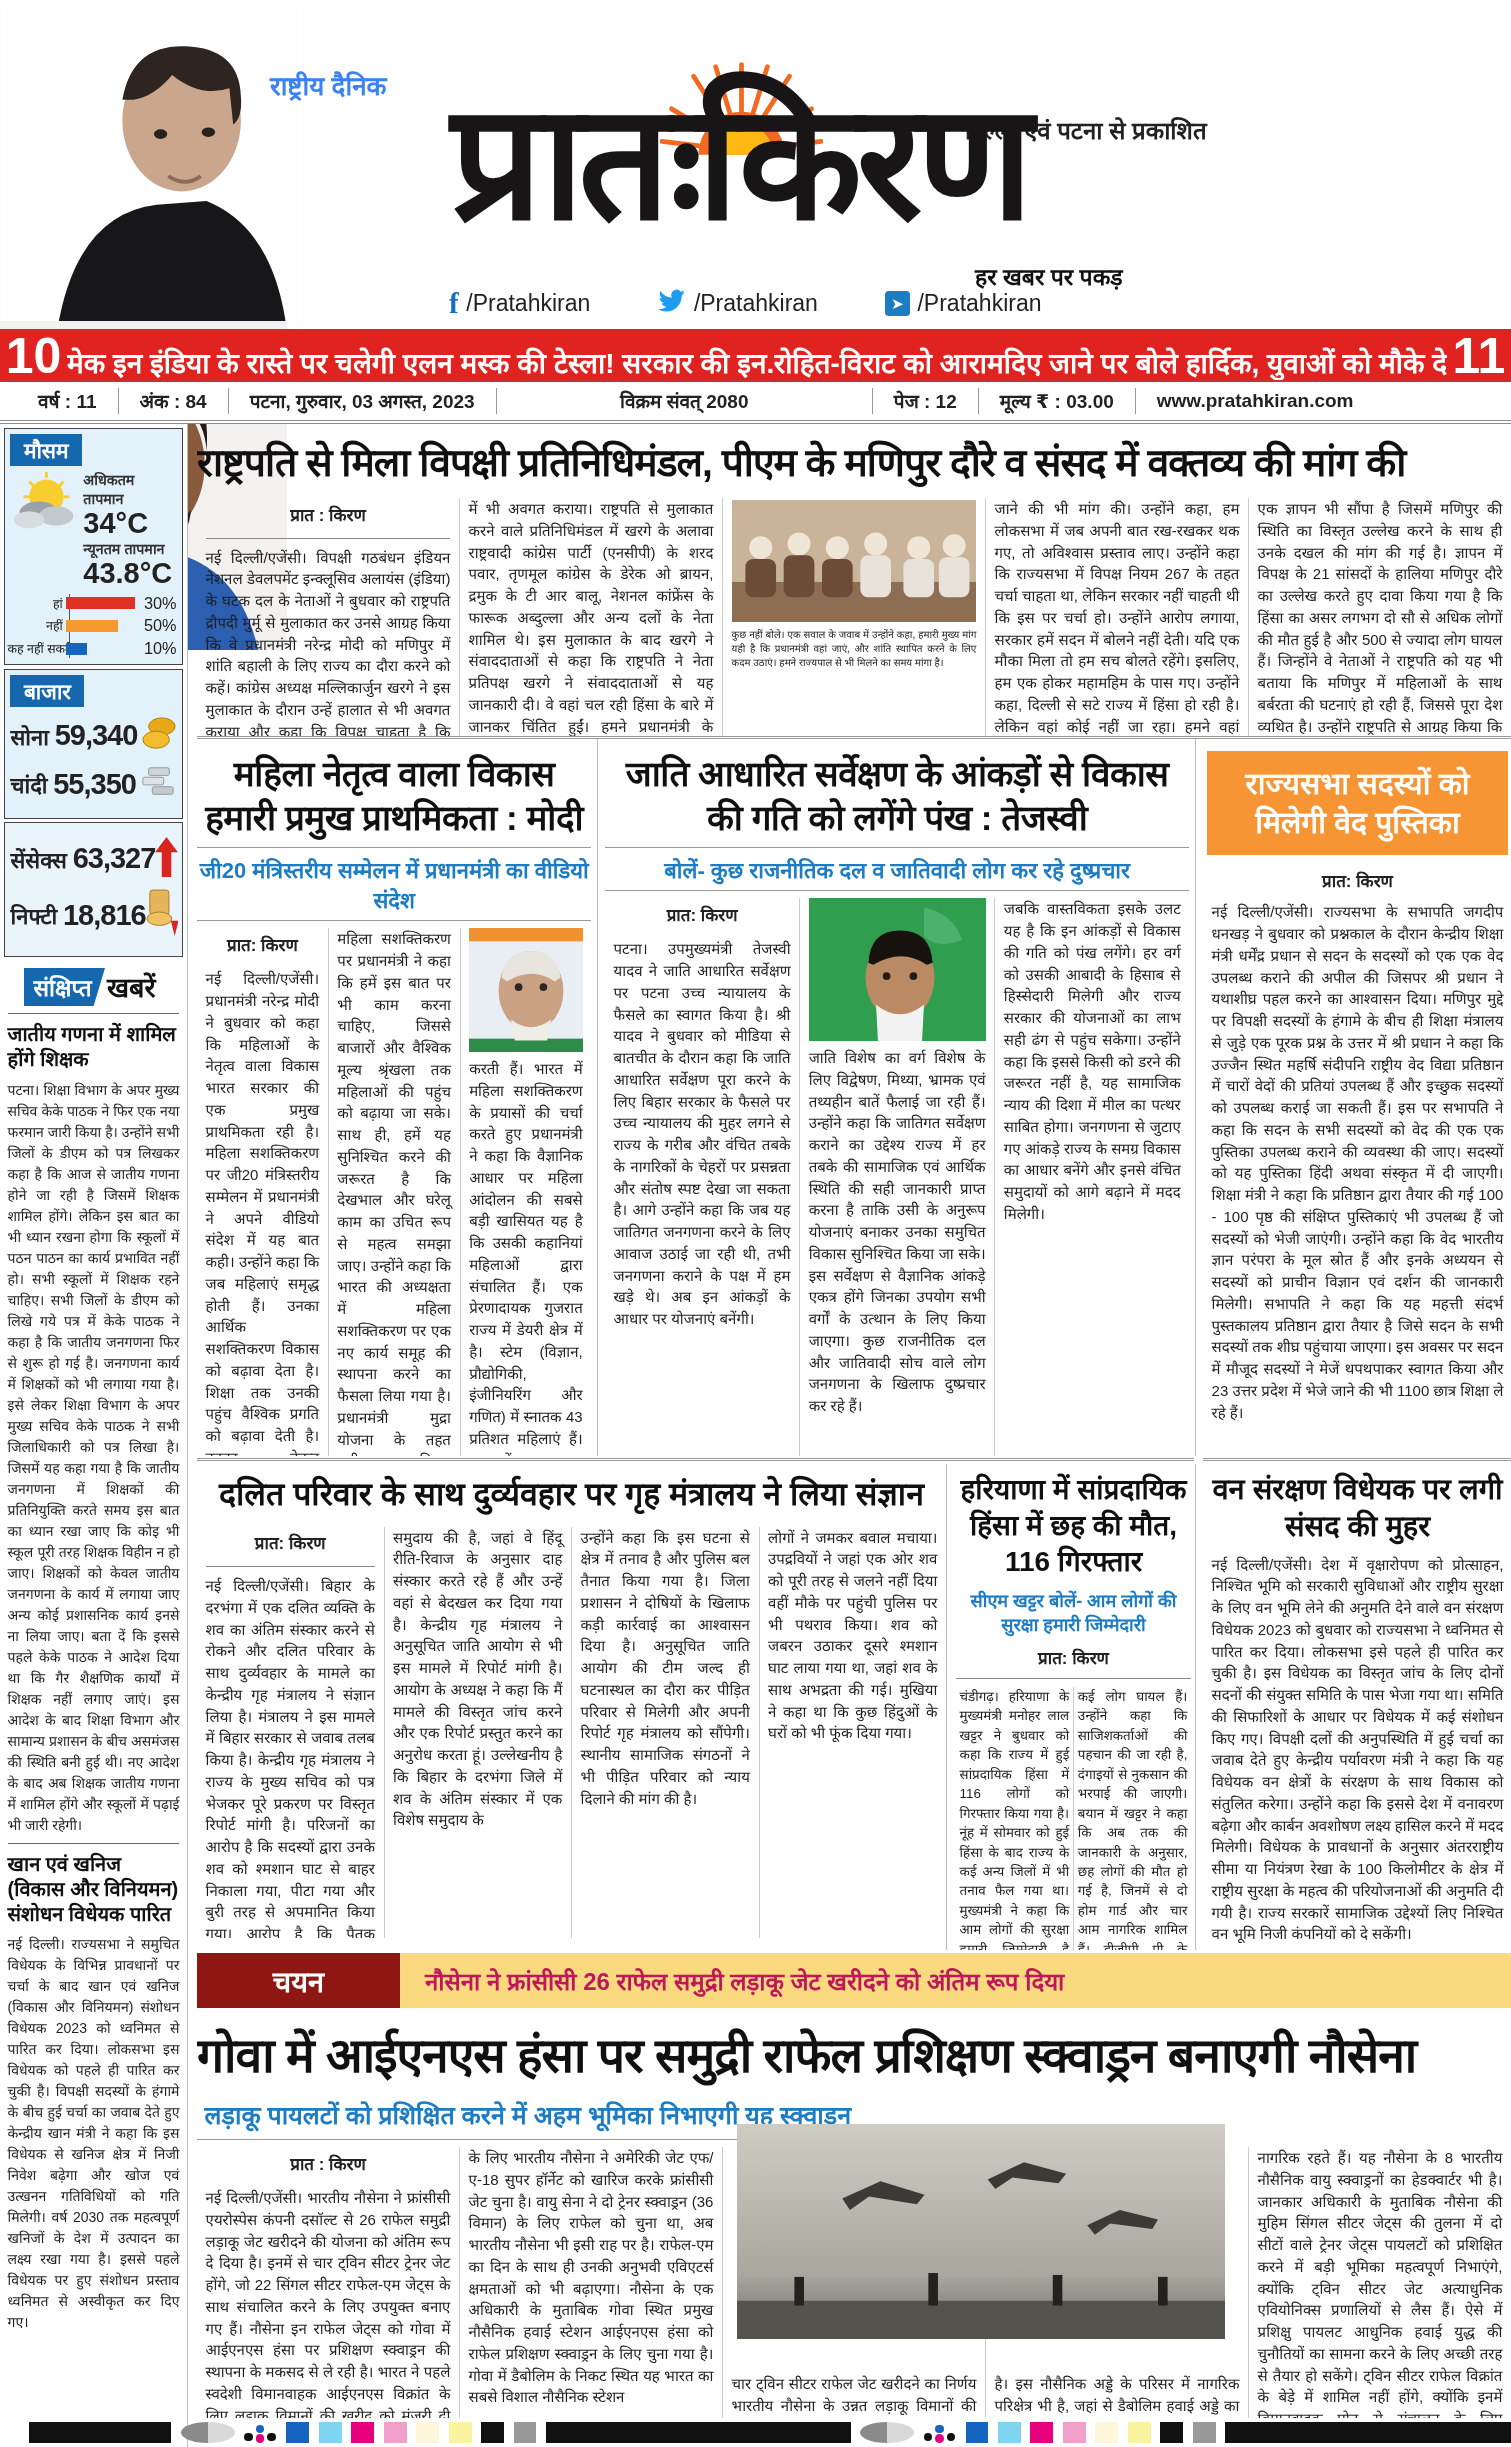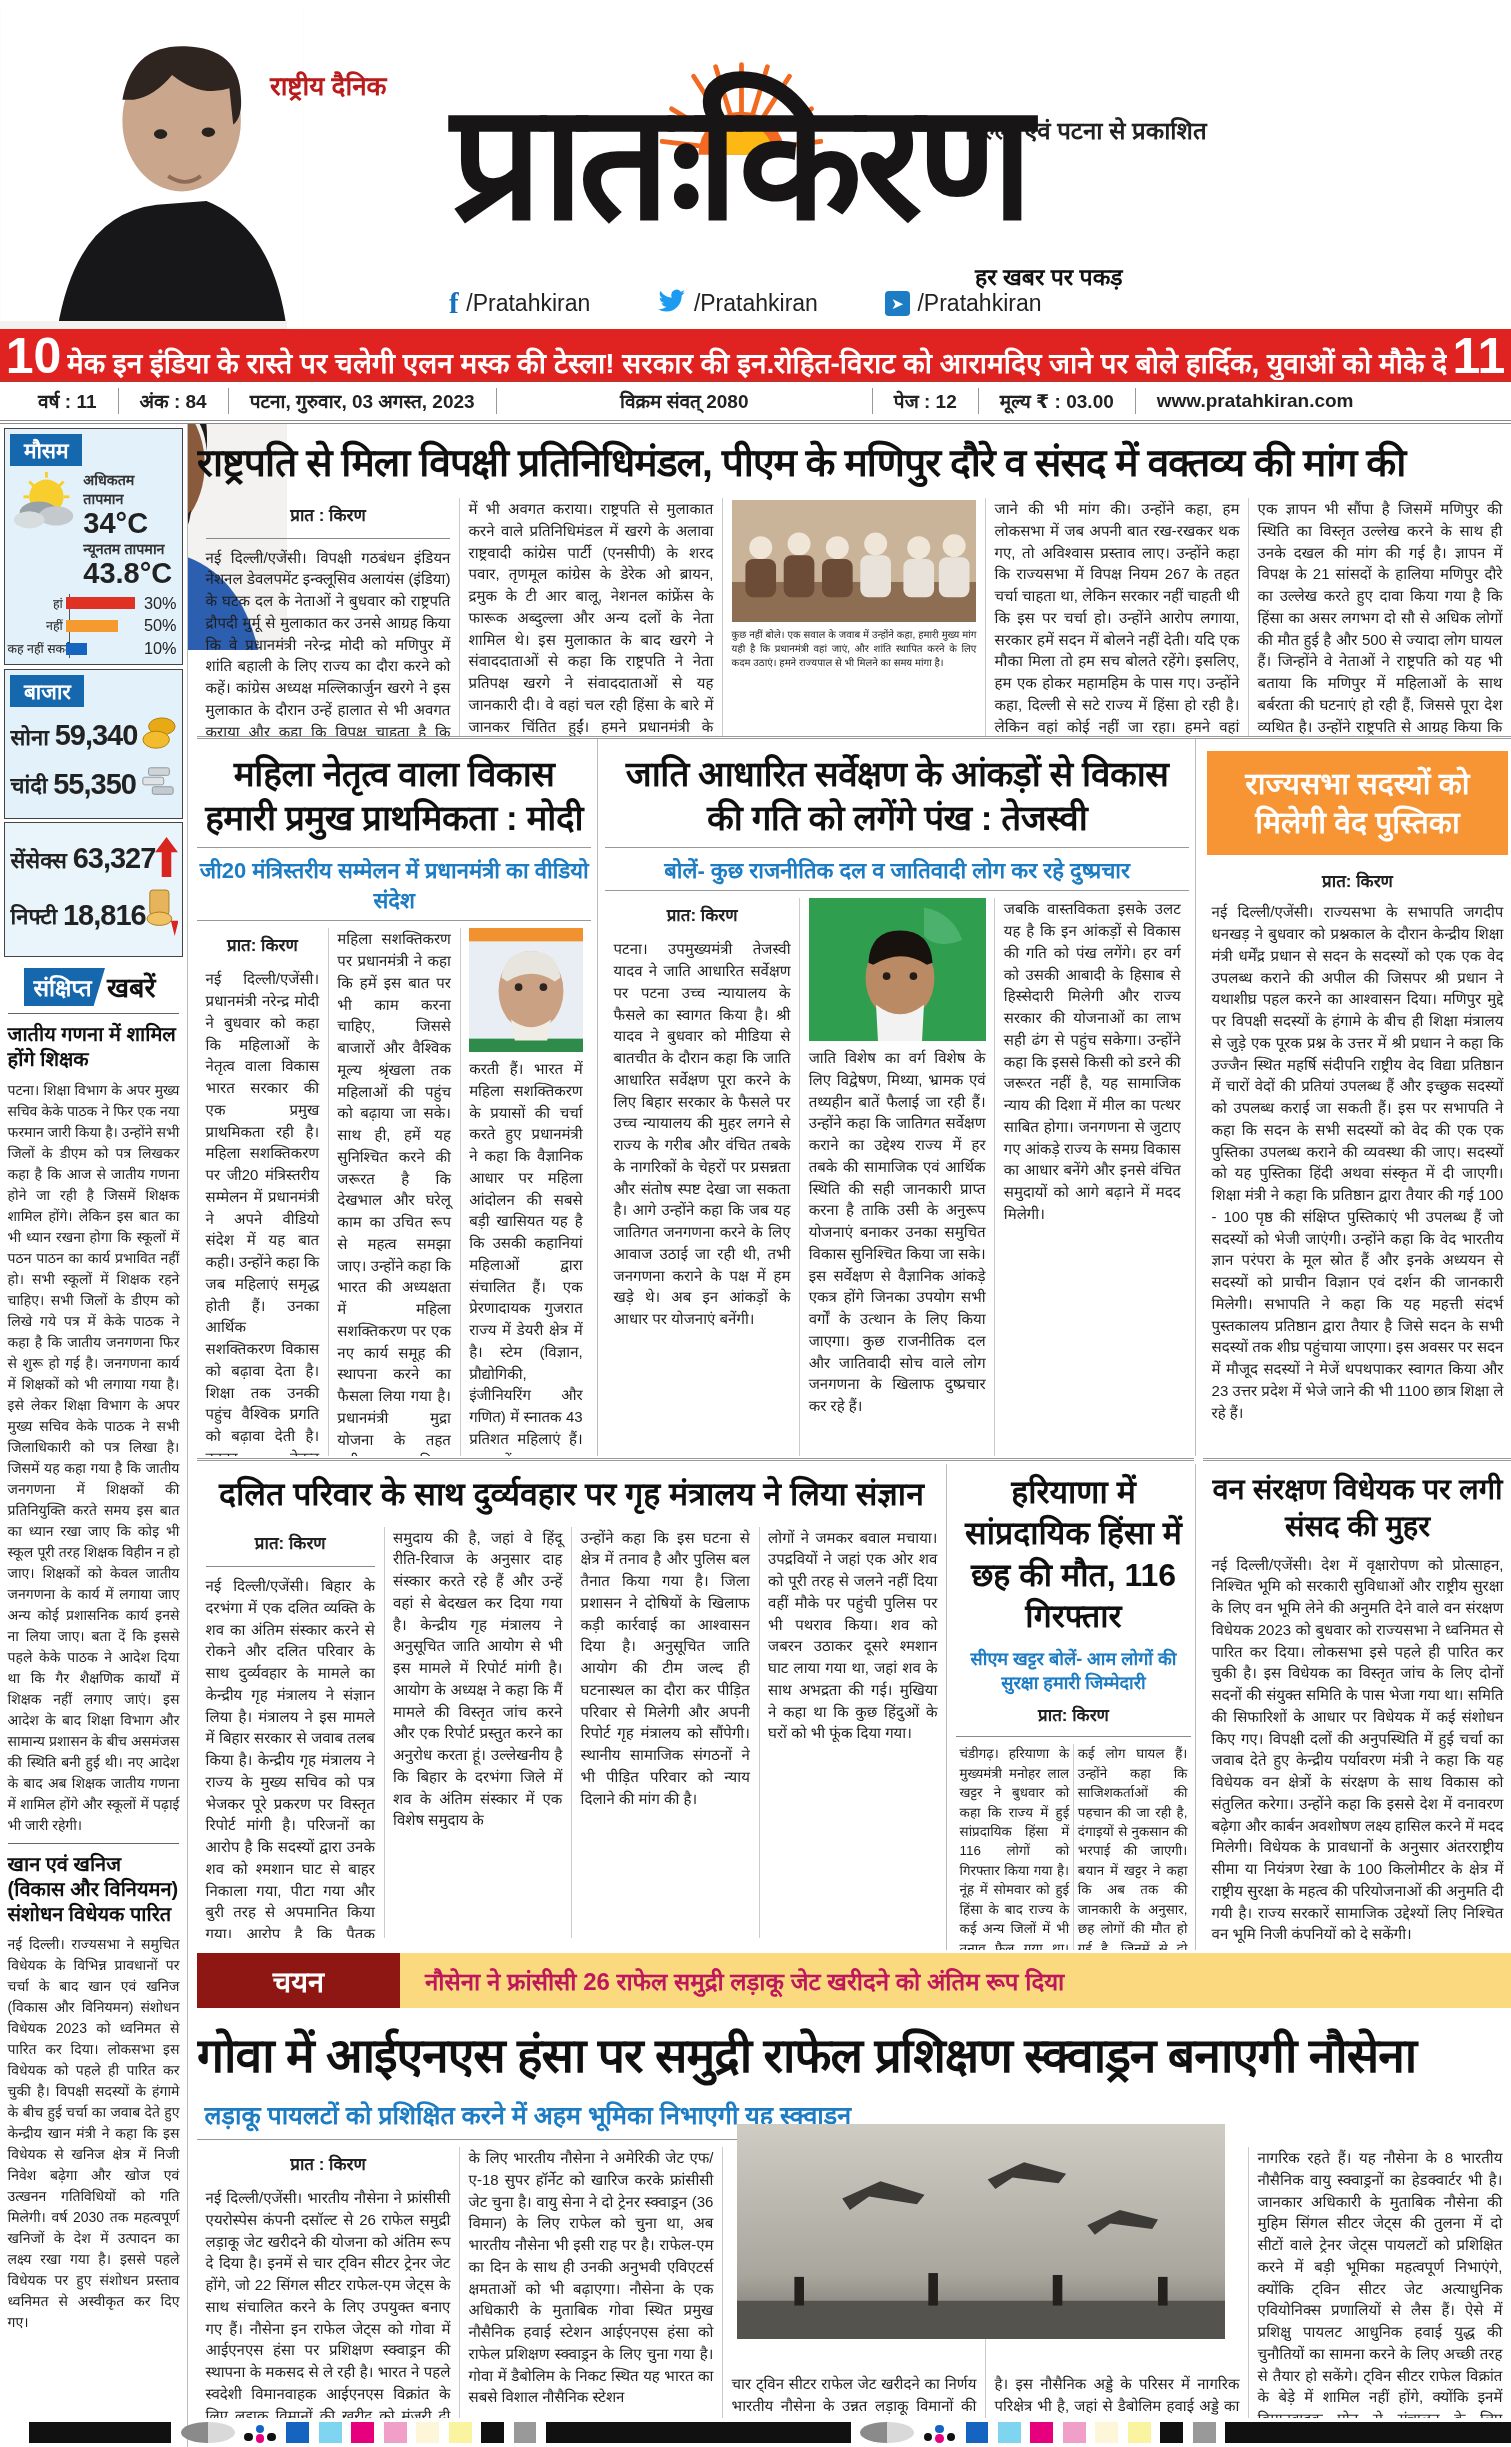--- a/index.html
+++ b/index.html
@@ -6,21 +6,21 @@
   html,body { background:#777; }
   .page {
     position:relative; width:1511px; height:2447px; margin:0 auto;
     background:#ffffff; overflow:hidden;
     font-family:"Liberation Sans","DejaVu Sans",sans-serif; color:#1c1c1c;
   }
   
   .header { position:absolute; left:0; top:0; width:1511px; height:329px; background:#fff; }
   .photo-musk { position:absolute; left:0; top:7.6px; width:304px; height:321px; overflow:hidden; }
   .photo-hardik { position:absolute; right:0; top:0; width:287px; height:329px; overflow:hidden; }
-  .kicker { position:absolute; left:270px; top:67px; font-size:26px; font-weight:bold; color:#b91c1c; }
+  .kicker { position:absolute; left:270px; top:67px; font-size:26px; font-weight:bold; color:#3b82f6; }
   .published { position:absolute; left:965px; top:113px; font-size:24px; font-weight:bold; color:#222; }
   .masthead-title {
     position:absolute; left:266px; top:80px; width:946px; text-align:center;
     font-size:161px; font-weight:900; letter-spacing:-5.7px; color:#171515; line-height:1.05;
     font-family:"Liberation Serif","DejaVu Serif",serif; white-space:nowrap; z-index:2;
   }
   .sunburst { position:absolute; left:660px; top:59px; z-index:1; }
   .tagline { position:absolute; left:975px; top:260px; font-size:23px; font-weight:bold; color:#111; }
   .social-row { position:absolute; left:449px; top:287px; width:593px; display:flex; gap:67px; font-size:23px; color:#222; align-items:center; }
   .social-item { display:flex; align-items:center; gap:7.6px; }
@@ -392,21 +392,21 @@
           <div class="byline rule">प्रात: किरण</div>
           <span>नई दिल्ली/एजेंसी। बिहार के दरभंगा में एक दलित व्यक्ति के शव का अंतिम संस्कार करने से रोकने और दलित परिवार के साथ दुर्व्यवहार के मामले का केन्द्रीय गृह मंत्रालय ने संज्ञान लिया है। मंत्रालय ने इस मामले में बिहार सरकार से जवाब तलब किया है। केन्द्रीय गृह मंत्रालय ने राज्य के मुख्य सचिव को पत्र भेजकर पूरे प्रकरण पर विस्तृत रिपोर्ट मांगी है। परिजनों का आरोप है कि सदस्यों द्वारा उनके शव को श्मशान घाट से बाहर निकाला गया, पीटा गया और बुरी तरह से अपमानित किया गया। आरोप है कि पैतृक श्मशान भूमि पासवान समुदाय की है।</span>
         </div>
         <div class="acol">समुदाय की है, जहां वे हिंदू रीति-रिवाज के अनुसार दाह संस्कार करते रहे हैं और उन्हें वहां से बेदखल कर दिया गया है। केन्द्रीय गृह मंत्रालय ने अनुसूचित जाति आयोग से भी इस मामले में रिपोर्ट मांगी है। आयोग के अध्यक्ष ने कहा कि मैं मामले की विस्तृत जांच करने और एक रिपोर्ट प्रस्तुत करने का अनुरोध करता हूं। उल्लेखनीय है कि बिहार के दरभंगा जिले में शव के अंतिम संस्कार में एक विशेष समुदाय के</div>
         <div class="acol">उन्होंने कहा कि इस घटना से क्षेत्र में तनाव है और पुलिस बल तैनात किया गया है। जिला प्रशासन ने दोषियों के खिलाफ कड़ी कार्रवाई का आश्वासन दिया है। अनुसूचित जाति आयोग की टीम जल्द ही घटनास्थल का दौरा कर पीड़ित परिवार से मिलेगी और अपनी रिपोर्ट गृह मंत्रालय को सौंपेगी। स्थानीय सामाजिक संगठनों ने भी पीड़ित परिवार को न्याय दिलाने की मांग की है।</div>
         <div class="acol">लोगों ने जमकर बवाल मचाया। उपद्रवियों ने जहां एक ओर शव को पूरी तरह से जलने नहीं दिया वहीं मौके पर पहुंची पुलिस पर भी पथराव किया। शव को जबरन उठाकर दूसरे श्मशान घाट लाया गया था, जहां शव के साथ अभद्रता की गई। मुखिया ने कहा था कि कुछ हिंदुओं के घरों को भी फूंक दिया गया।</div>
       </div>
     </div>
 
     <div class="art" style="left:755px; top:1040px; width:244px; height:486px; border-right:1px solid #bbb; padding:0 3.8px;">
-      <div class="hl-md" style="font-size:32px; padding:7.6px 0 3.8px 0;">हरियाणा में सांप्रदायिक हिंसा में छह की मौत, 116 गिरफ्तार</div>
+      <div class="hl-md" style="font-size:28px; padding:7.6px 0 3.8px 0;">हरियाणा में सांप्रदायिक हिंसा में छह की मौत, 116 गिरफ्तार</div>
       <div class="subhead" style="font-size:18px; padding:3.8px 0;">सीएम खट्टर बोलें- आम लोगों की सुरक्षा हमारी जिम्मेदारी</div>
       <div class="byline rule">प्रात: किरण</div>
       <div class="cols" style="height:315px;">
         <div class="acol" style="font-size:13.4px; padding:0 3.8px;">चंडीगढ़। हरियाणा के मुख्यमंत्री मनोहर लाल खट्टर ने बुधवार को कहा कि राज्य में हुई सांप्रदायिक हिंसा में 116 लोगों को गिरफ्तार किया गया है। नूंह में सोमवार को हुई हिंसा के बाद राज्य के कई अन्य जिलों में भी तनाव फैल गया था। मुख्यमंत्री ने कहा कि आम लोगों की सुरक्षा हमारी जिम्मेदारी है और दोषियों को बख्शा नहीं जाएगा। हिंसा प्रभावित इलाकों में अर्धसैनिक बलों की तैनाती की गई है।</div>
         <div class="acol" style="font-size:13.4px; padding:0 3.8px;">कई लोग घायल हैं। उन्होंने कहा कि साजिशकर्ताओं की पहचान की जा रही है, दंगाइयों से नुकसान की भरपाई की जाएगी। बयान में खट्टर ने कहा कि अब तक की जानकारी के अनुसार, छह लोगों की मौत हो गई है, जिनमें से दो होम गार्ड और चार आम नागरिक शामिल हैं। डीजीपी पी के अग्रवाल ने कहा है कि स्थिति काबू में है और सभी मामलों की जांच के लिए एसआईटी गठित की जाएगी।</div>
       </div>
     </div>
 
     <div class="art" style="left:1006px; top:1034px; width:309px; height:491px; border-top:3.8px double #9a9a9a;">
       <div class="hl-md" style="font-size:29px; padding:9.6px 5.7px 7.6px 5.7px;">वन संरक्षण विधेयक पर लगी संसद की मुहर</div>

